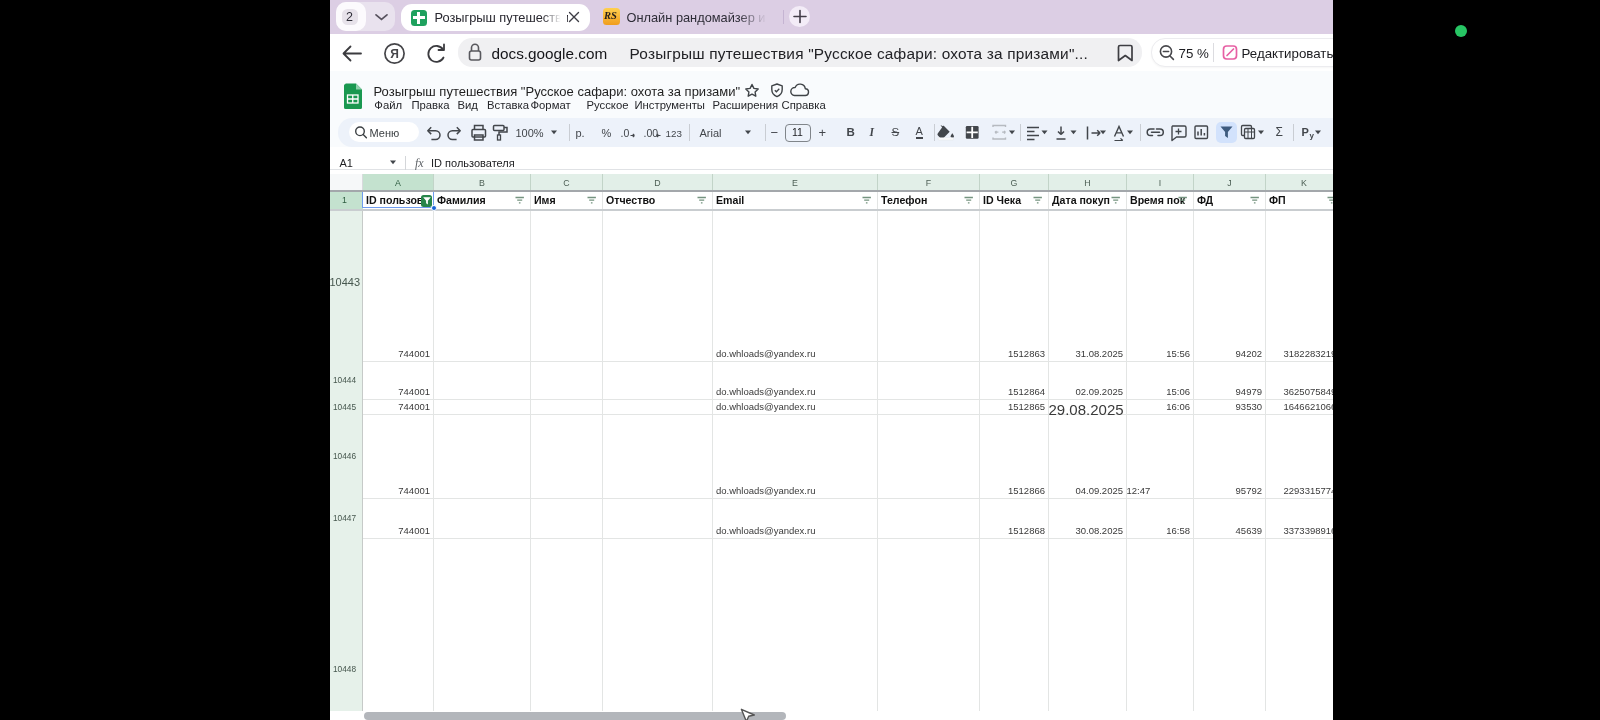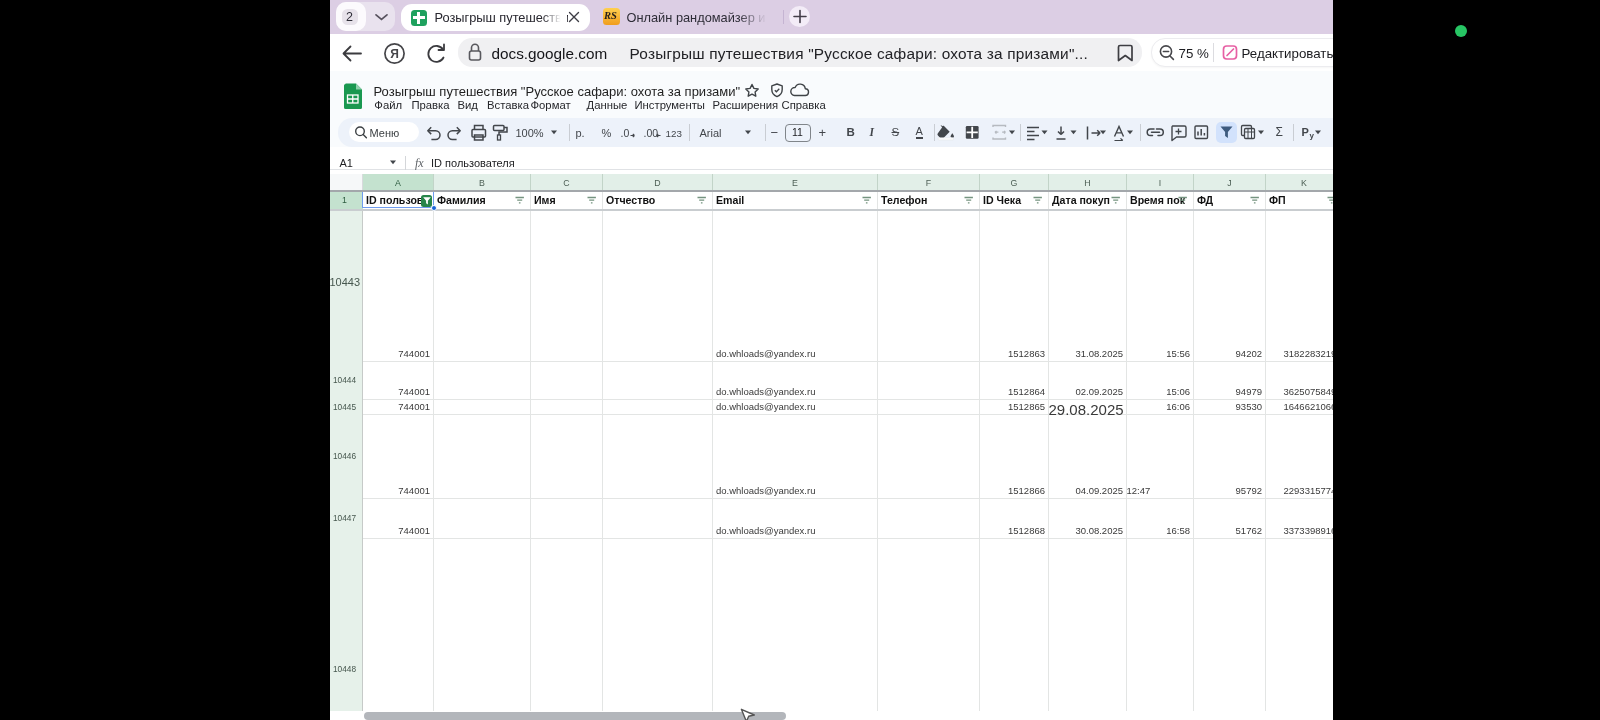--- a/index.html
+++ b/index.html
@@ -37,21 +37,21 @@
 <div style="left:883px;top:43px;width:1.2px;height:19px;background:#dcdce0"></div>
 <div class="t" style="left:912px;top:45.5px;font-size:13.3px;color:#1b1b1f">Редактировать</div>
 
 <div style="left:0;top:71px;width:1003.5px;height:99.4px;background:#f9fbfd"></div>
 <div class="t" style="left:44px;top:83.5px;font-size:13px;color:#1f1f1f">Розыгрыш путешествия "Русское сафари: охота за призами"</div>
 <div class="t" style="left:44.8px;top:98.6px;font-size:11.3px;color:#26272b">Файл</div>
 <div class="t" style="left:81.9px;top:98.6px;font-size:11.3px;color:#26272b">Правка</div>
 <div class="t" style="left:128px;top:98.6px;font-size:11.3px;color:#26272b">Вид</div>
 <div class="t" style="left:157.5px;top:98.6px;font-size:11.3px;color:#26272b">Вставка</div>
 <div class="t" style="left:201px;top:98.6px;font-size:11.3px;color:#26272b">Формат</div>
-<div class="t" style="left:257px;top:98.6px;font-size:11.3px;color:#26272b">Данные</div>
+<div class="t" style="left:257px;top:98.6px;font-size:11.3px;color:#26272b">Русское</div>
 <div class="t" style="left:305px;top:98.6px;font-size:11.3px;color:#26272b">Инструменты</div>
 <div class="t" style="left:383px;top:98.6px;font-size:11.3px;color:#26272b">Расширения</div>
 <div class="t" style="left:452px;top:98.6px;font-size:11.3px;color:#26272b">Справка</div>
 
 <div style="left:8px;top:117.8px;width:1010px;height:28.8px;background:#edf2fa;border-radius:14px 0 0 14px"></div>
 <div style="left:19.5px;top:122.3px;width:69.5px;height:20px;background:#fff;border-radius:10px"></div>
 <div class="t" style="left:40px;top:127px;font-size:11px;color:#3c4043">Меню</div>
 <div class="t" style="left:186px;top:126.5px;font-size:11px;color:#42464b">100%</div>
 <div class="t" style="left:246px;top:126.5px;font-size:11px;color:#42464b">р.</div>
 <div class="t" style="left:272px;top:126.5px;font-size:11px;color:#42464b">%</div>
@@ -181,21 +181,21 @@
 <div class="t" style="left:650px;top:484.5px;width:65.5px;text-align:right;font-size:9.5px;color:#3a3a3a">1512866</div>
 <div class="t" style="left:719px;top:484.5px;width:74.5px;text-align:right;font-size:9.5px;color:#3a3a3a">04.09.2025</div>
 <div class="t" style="left:797px;top:484.5px;width:63.5px;text-align:left;font-size:9.5px;color:#3a3a3a">12:47</div>
 <div class="t" style="left:864px;top:484.5px;width:68.5px;text-align:right;font-size:9.5px;color:#3a3a3a">95792</div>
 <div class="t" style="left:954px;top:484.5px;font-size:9.5px;color:#3a3a3a">2293315774</div>
 <div class="t" style="left:33px;top:524.5px;width:67.5px;text-align:right;font-size:9.5px;color:#3a3a3a">744001</div>
 <div class="t" style="left:386.5px;top:524.5px;font-size:9.5px;color:#3a3a3a">do.whloads@yandex.ru</div>
 <div class="t" style="left:650px;top:524.5px;width:65.5px;text-align:right;font-size:9.5px;color:#3a3a3a">1512868</div>
 <div class="t" style="left:719px;top:524.5px;width:74.5px;text-align:right;font-size:9.5px;color:#3a3a3a">30.08.2025</div>
 <div class="t" style="left:797px;top:524.5px;width:63.5px;text-align:right;font-size:9.5px;color:#3a3a3a">16:58</div>
-<div class="t" style="left:864px;top:524.5px;width:68.5px;text-align:right;font-size:9.5px;color:#3a3a3a">51762</div>
+<div class="t" style="left:864px;top:524.5px;width:68.5px;text-align:right;font-size:9.5px;color:#3a3a3a">45639</div>
 <div class="t" style="left:954px;top:524.5px;font-size:9.5px;color:#3a3a3a">3373398916</div>
 
 <div style="left:32.5px;top:192.2px;width:72px;height:15.8px;border:1.1px solid #6f9cef;border-top:none"></div>
 <div style="left:101.4px;top:204.6px;width:6.4px;height:6.4px;border-radius:50%;background:#1663d8;border:1px solid #fff"></div>
 <div style="left:91.6px;top:194.7px;width:10.6px;height:11.9px;background:#27854a;border-radius:2.5px"></div>
 <div style="left:34px;top:712px;width:422px;height:7.6px;background:#b3b6bb;border-radius:4px"></div>
 <svg width="1003.5" height="720" viewBox="0 0 1003.5 720" style="position:absolute;left:0;top:0">
 <defs>
 <g id="fun">
           <path d="M0 0h8.4M1.7 2.7h5M3.4 5.4h1.6" stroke="#74937f" stroke-width="1.3" fill="none"></path>

